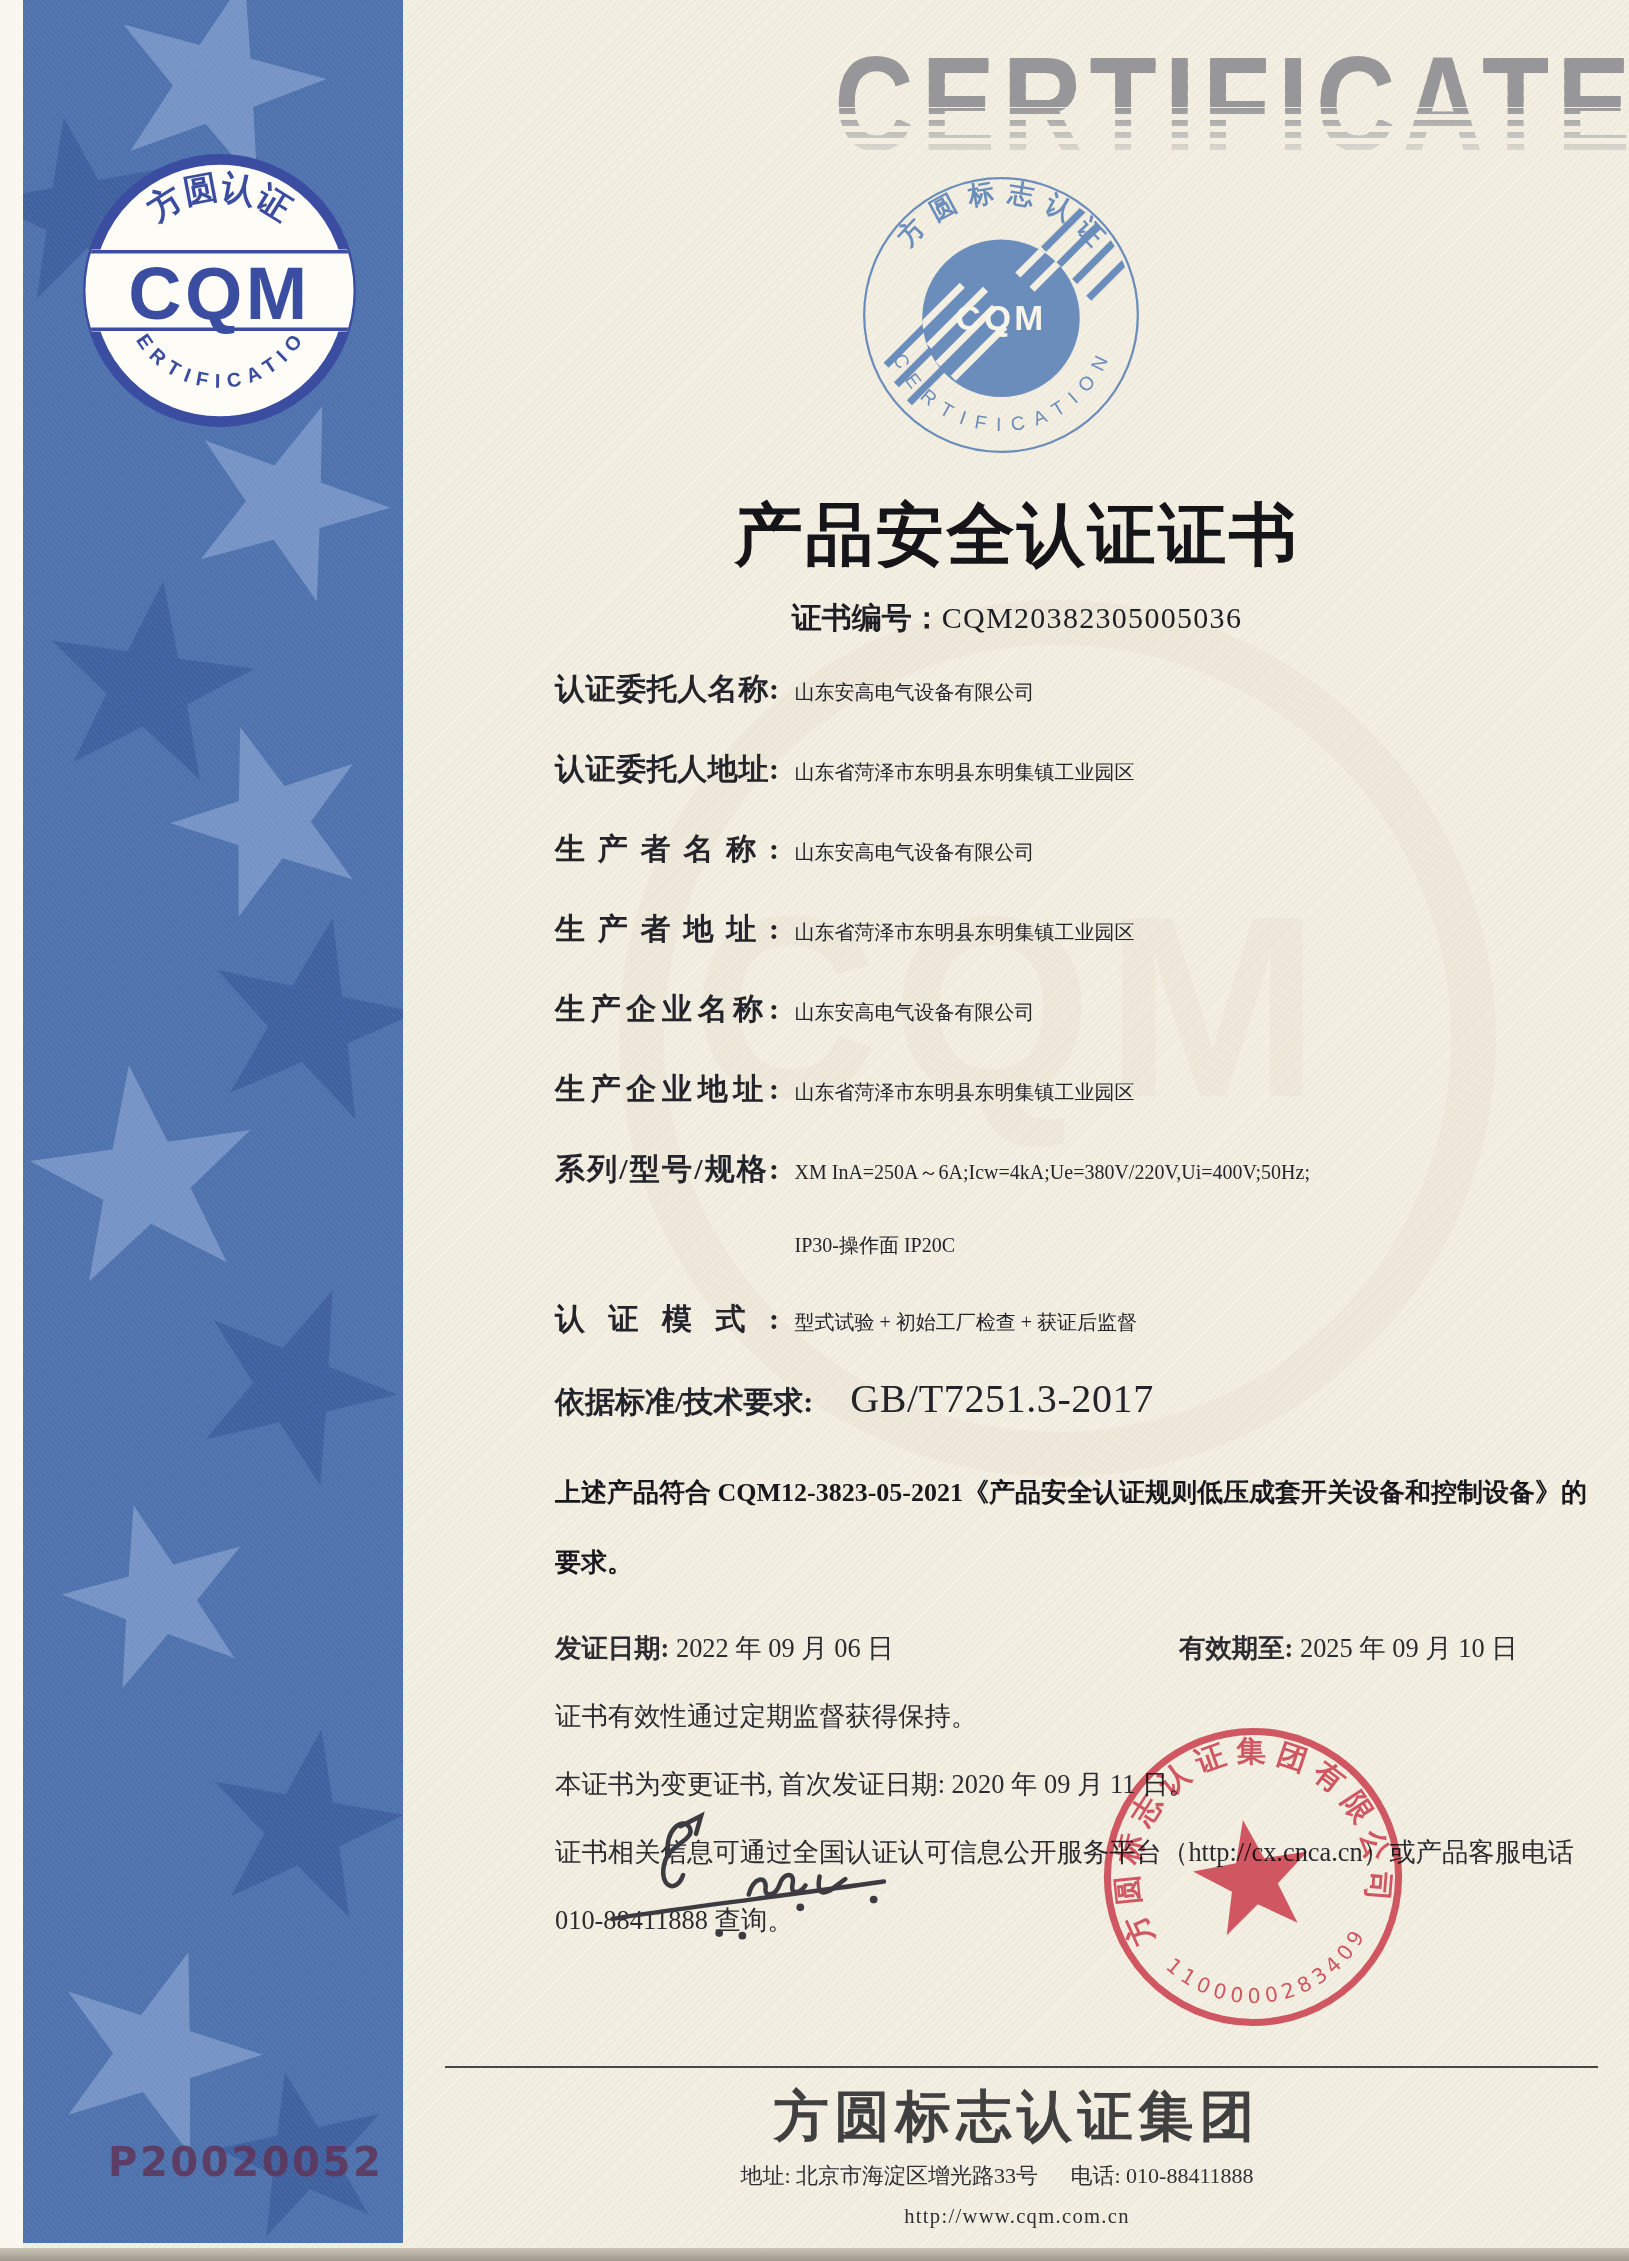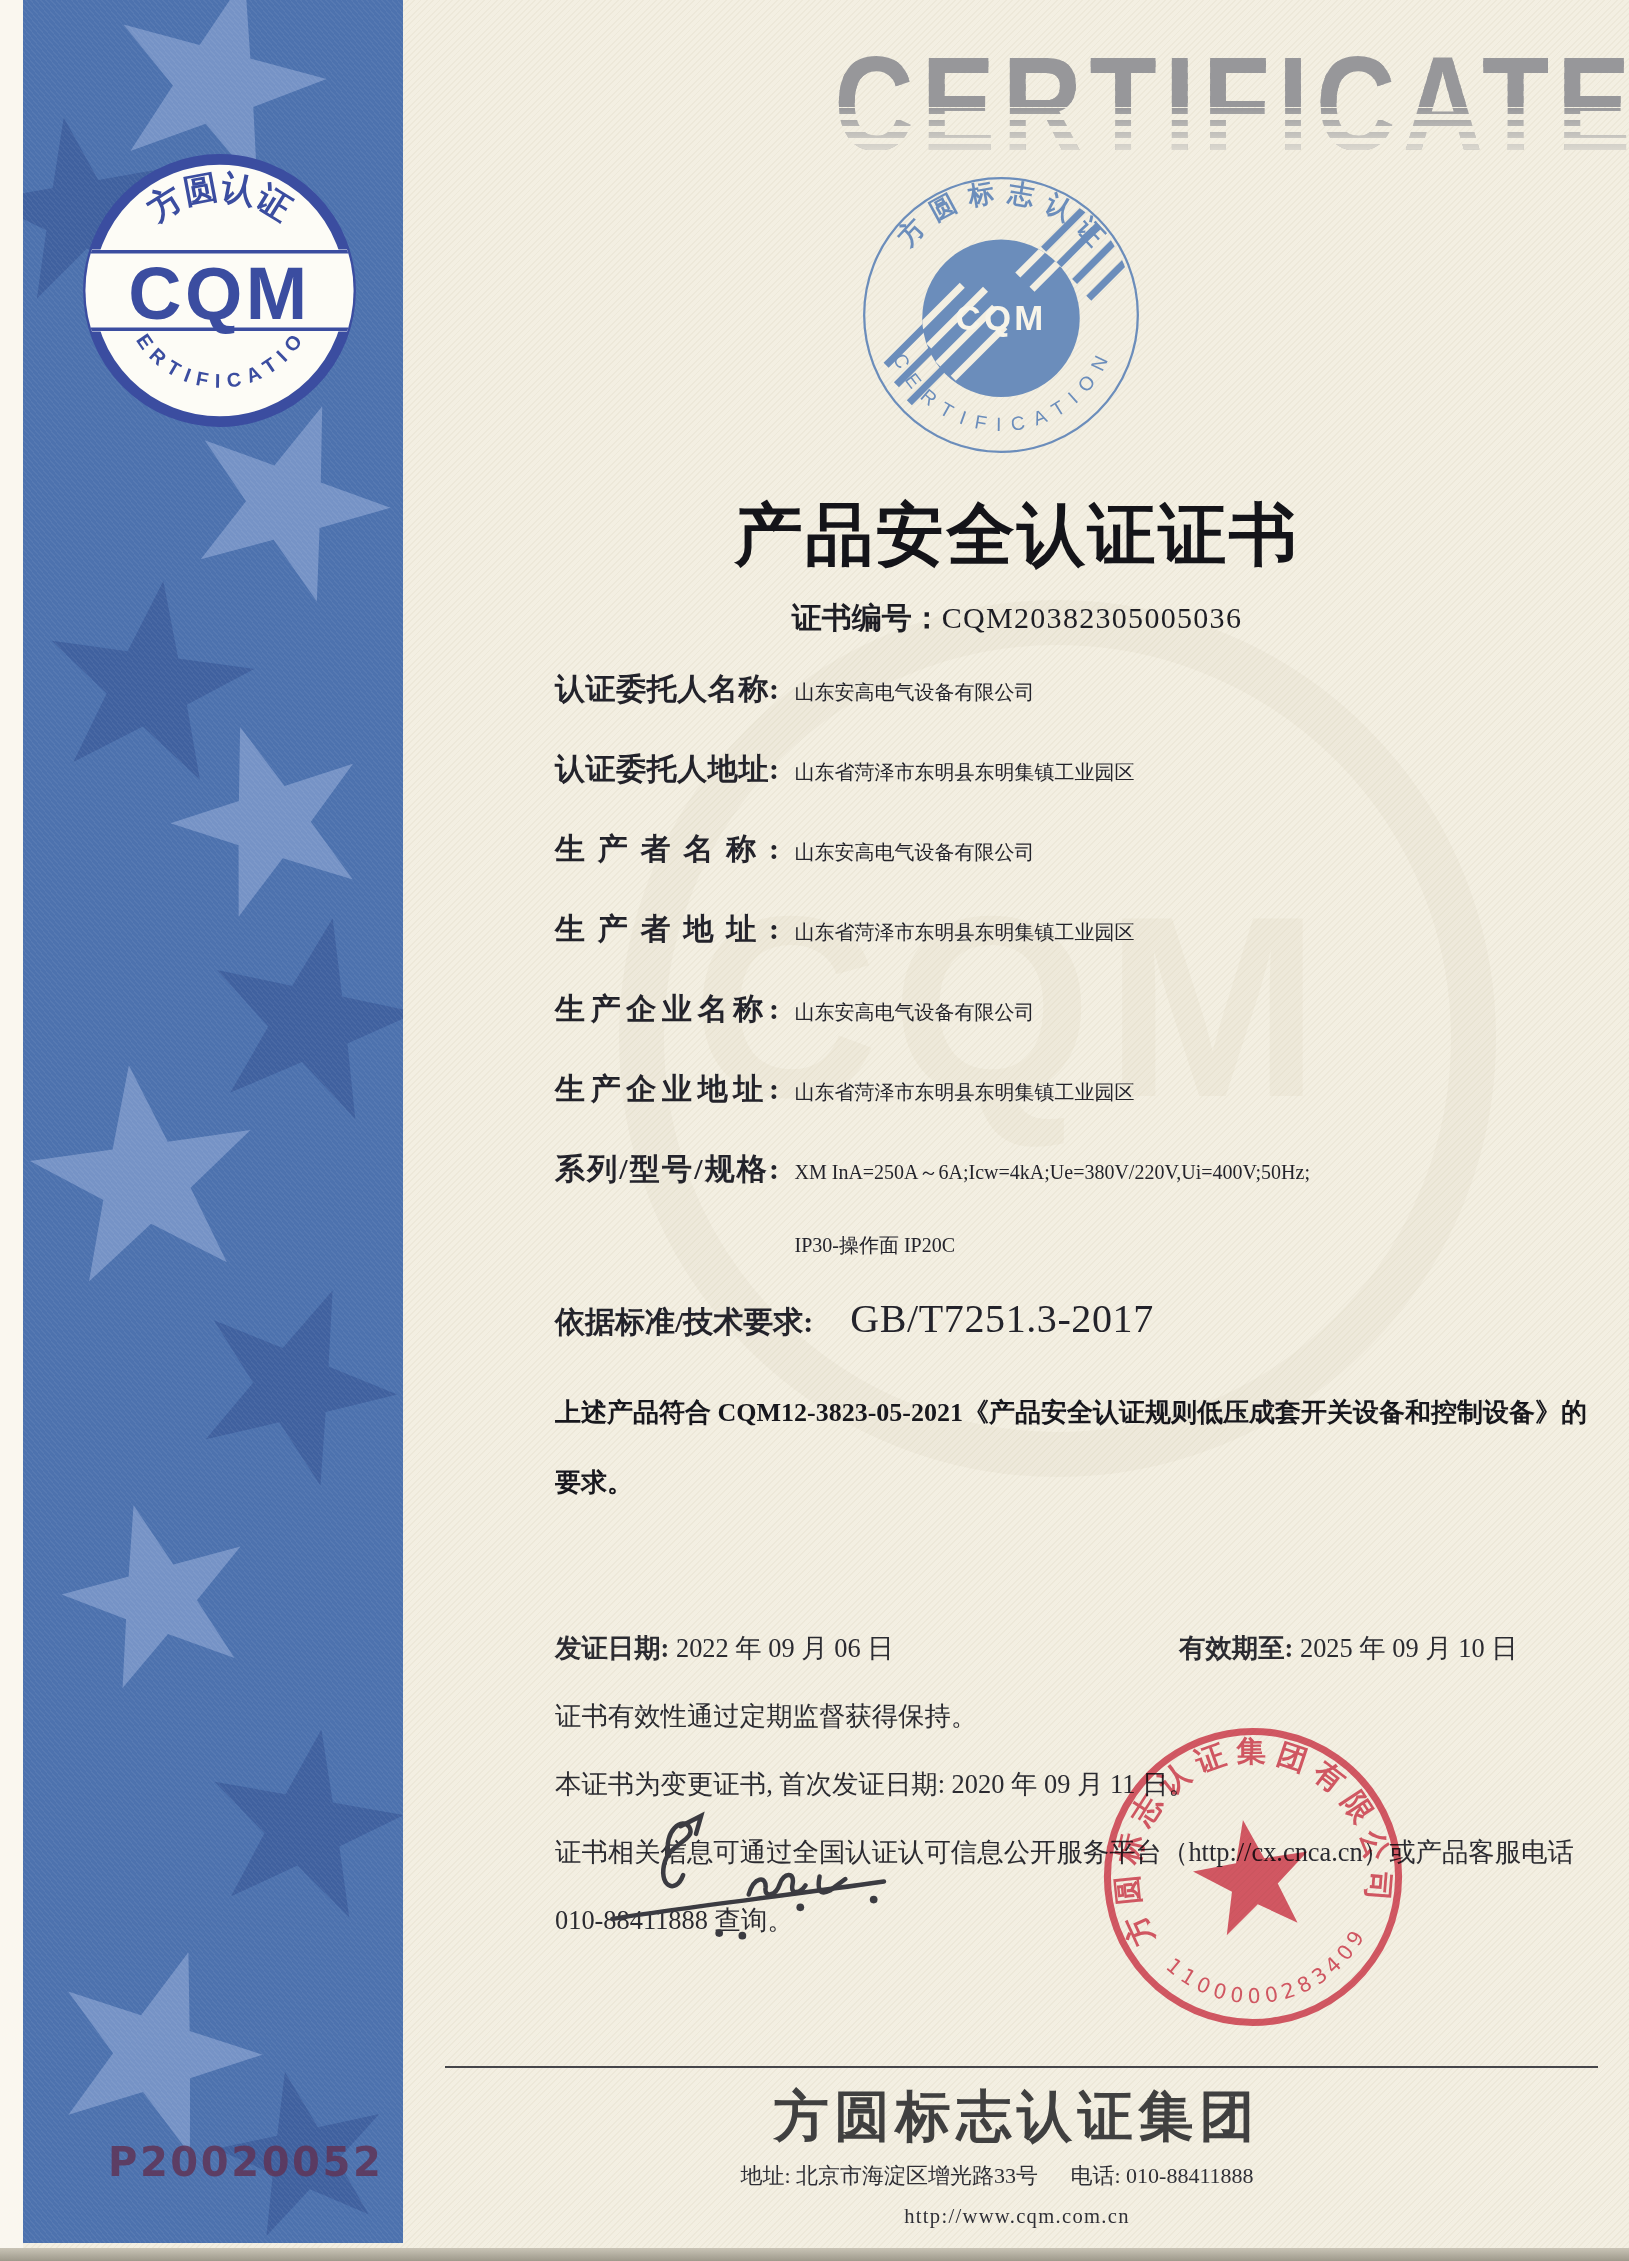--- a/index.html
+++ b/index.html
@@ -199,20 +199,24 @@
       <div class="f-label">生产企业地址:</div>
       <div class="f-value">山东省菏泽市东明县东明集镇工业园区</div>
     </div>
     <div class="f-row row-spec">
       <div class="f-label">系列/型号/规格:</div>
       <div class="f-value">
         <div>XM InA=250A～6A;Icw=4kA;Ue=380V/220V,Ui=400V;50Hz;</div>
         <div class="spec-l2">IP30-操作面 IP20C</div>
       </div>
     </div>
+    <div class="f-row">
+      <div class="f-label">认证模式:</div>
+      <div class="f-value">型式试验 + 初始工厂检查 + 获证后监督</div>
+    </div>
     <div class="f-row row-standard">
       <div class="std-label">依据标准/技术要求:</div>
       <div class="std-value">GB/T7251.3-2017</div>
     </div>
     <div class="statement">
       <div>上述产品符合 CQM12-3823-05-2021《产品安全认证规则低压成套开关设备和控制设备》的</div>
       <div>要求。</div>
     </div>
   </div>
 

